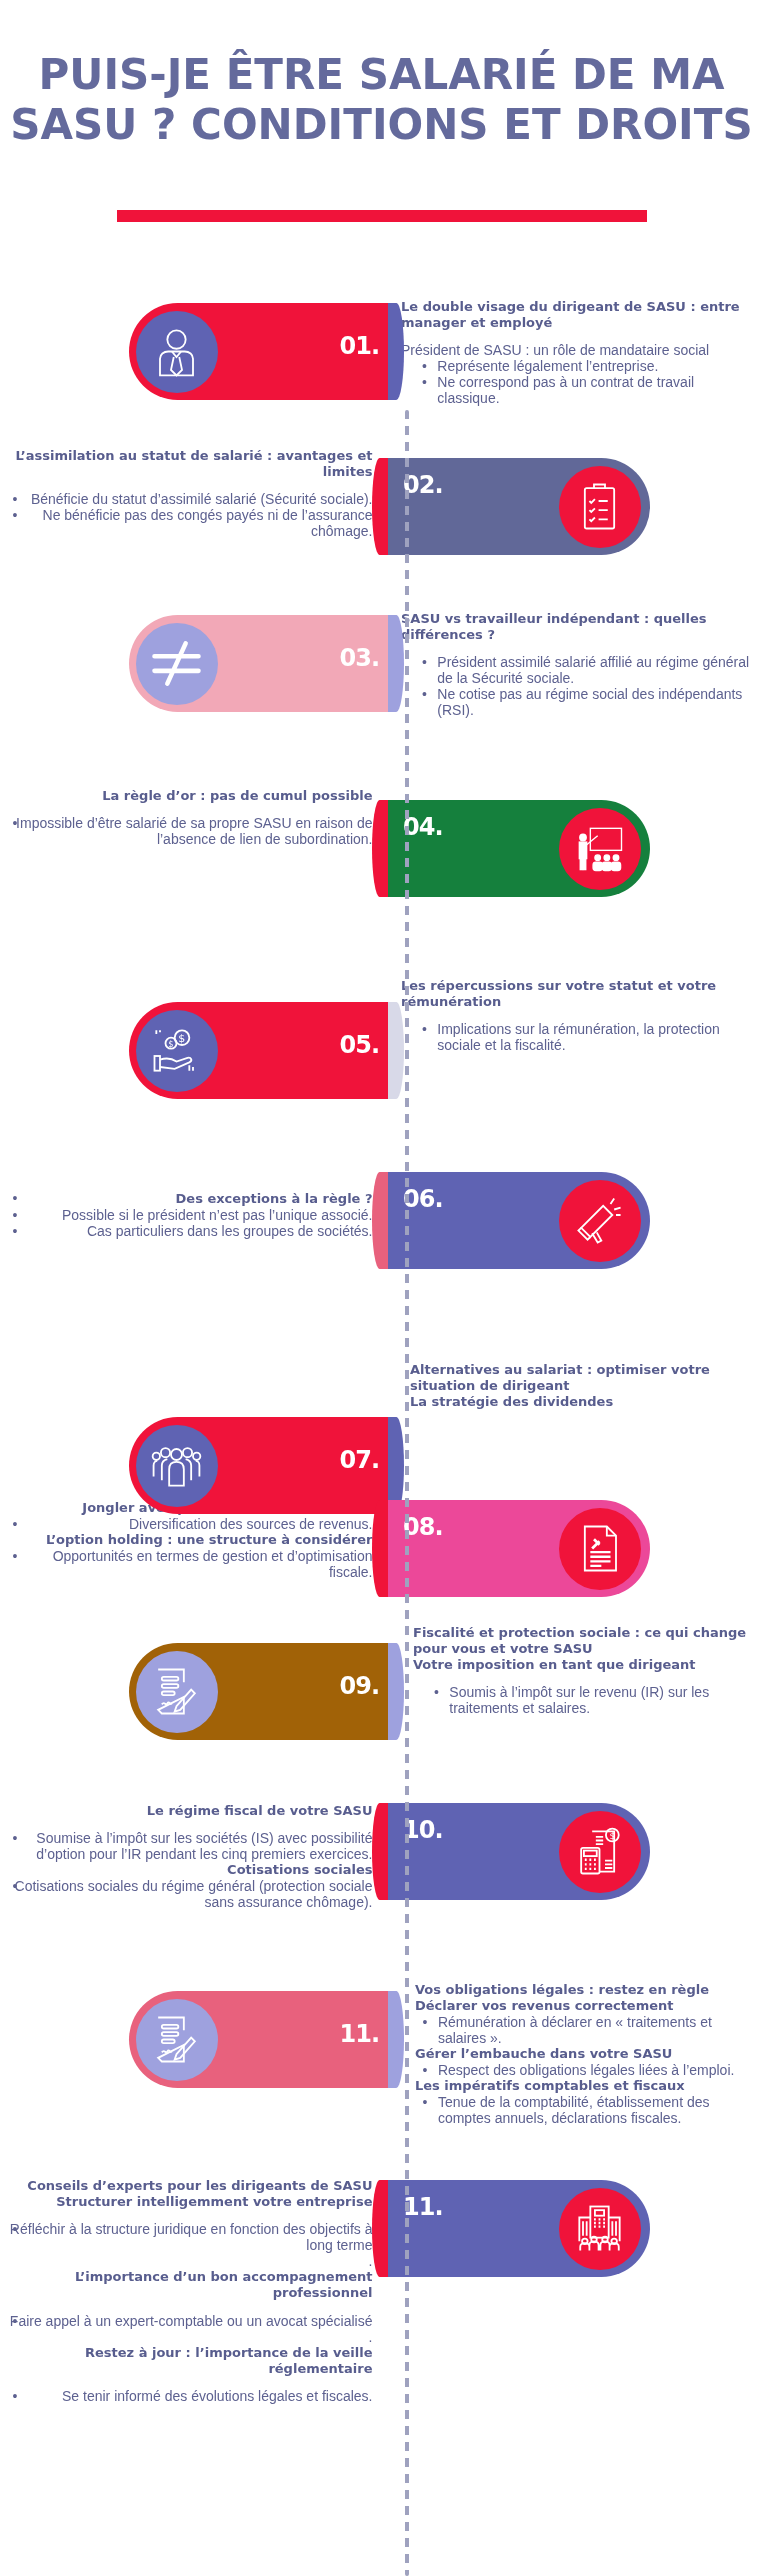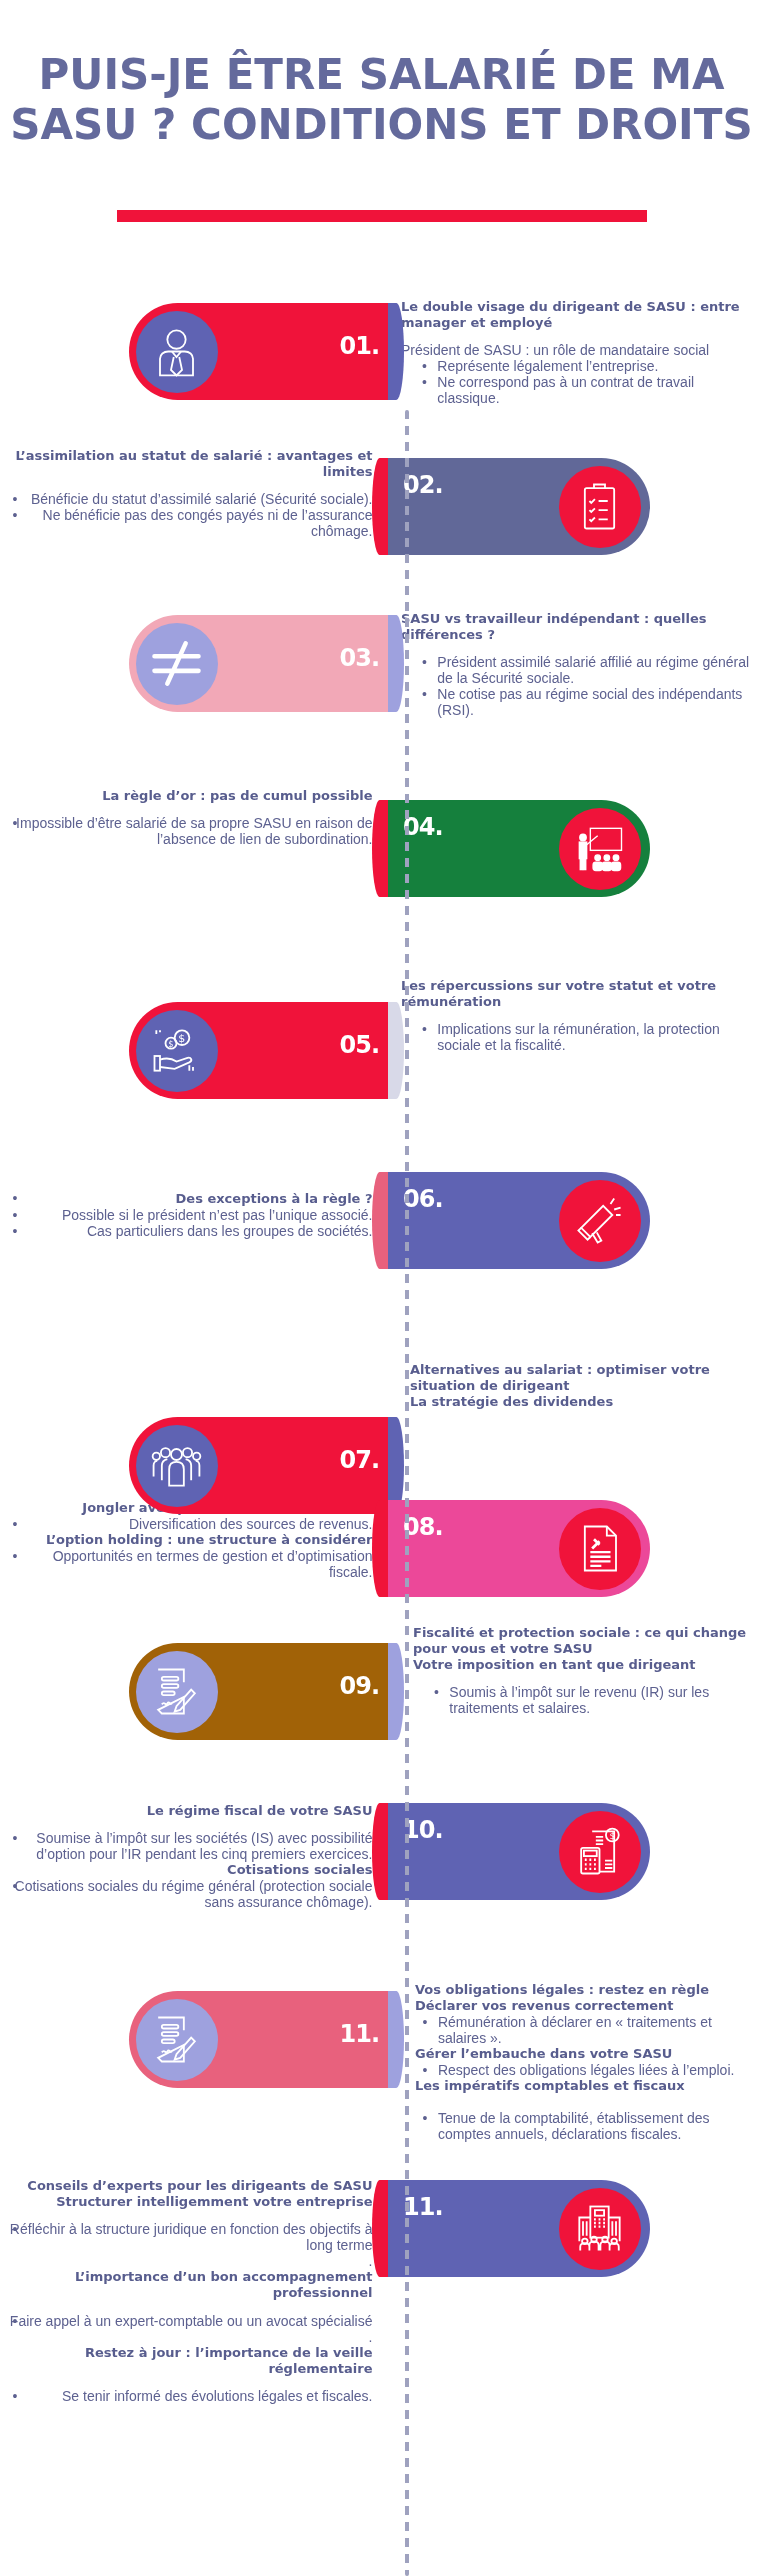--- a/index.html
+++ b/index.html
@@ -296,21 +296,21 @@
   <div class="h">Vos obligations légales : restez en règle</div>
   <div class="h">Déclarer vos revenus correctement</div>
   <ul style="padding-left:7.6px;">
     <li>Rémunération à déclarer en « traitements et salaires ».</li>
   </ul>
   <div class="h">Gérer l’embauche dans votre SASU</div>
   <ul style="padding-left:7.6px;">
     <li>Respect des obligations légales liées à l’emploi.</li>
   </ul>
   <div class="h">Les impératifs comptables et fiscaux</div>
-  <ul style="padding-left:7.6px;margin-top:16px;">
+  <ul style="padding-left:7.6px;">
     <li>Tenue de la comptabilité, établissement des comptes annuels, déclarations fiscales.</li>
   </ul>
 </div>
 
 <div class="pill right" style="top:2180px;background:#5f63b3;">
   <div class="accent" style="background:#f0133a;"></div>
   <div class="circle" style="background:#f0133a;">
     <svg viewBox="0 0 60 60" fill="none" stroke="#fff" stroke-width="2">
         <rect x="20" y="6" width="20" height="34"></rect>
         <rect x="25" y="10" width="10" height="6"></rect>

